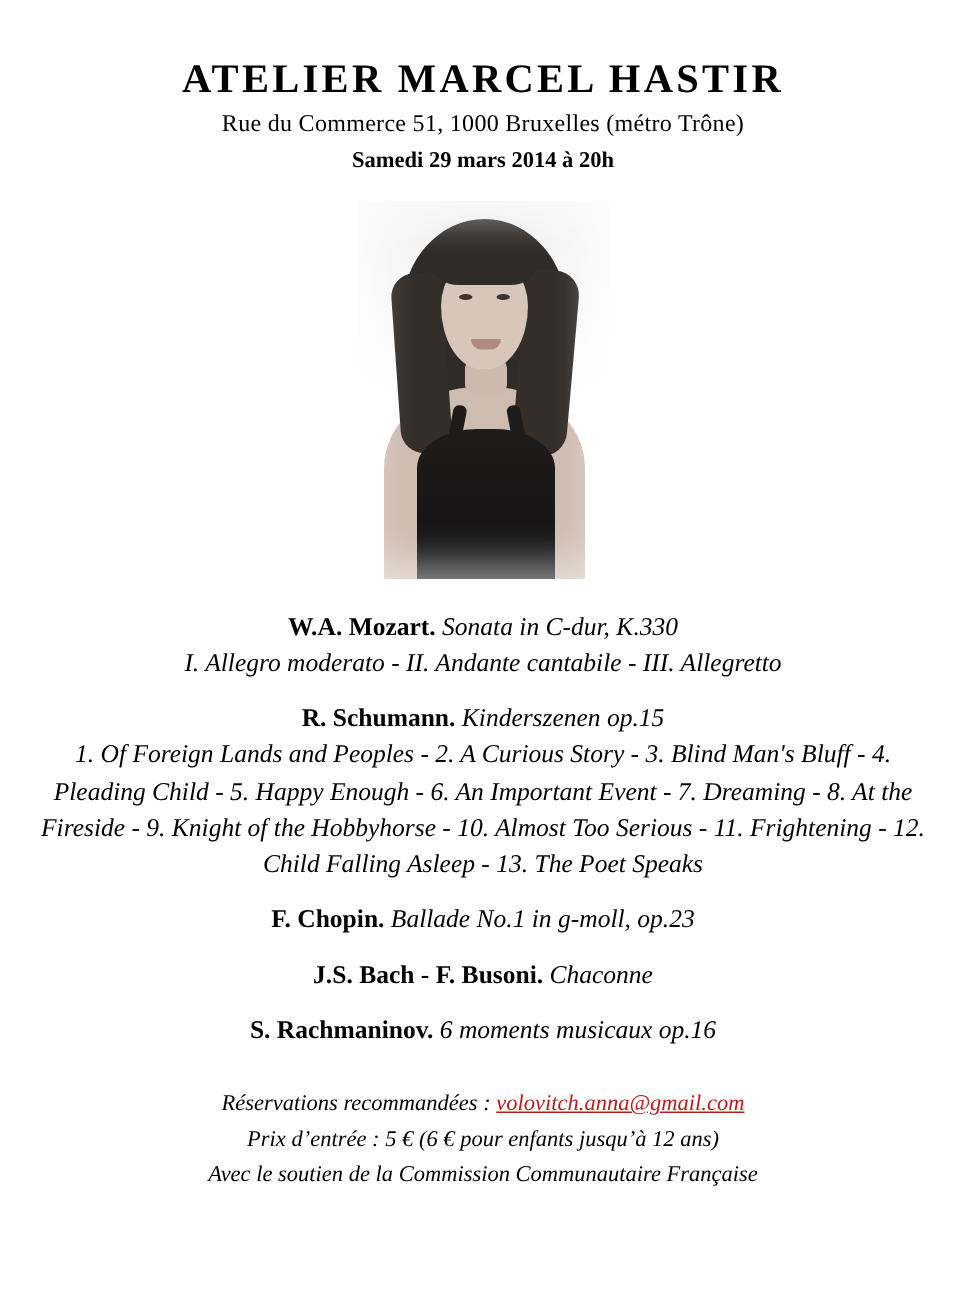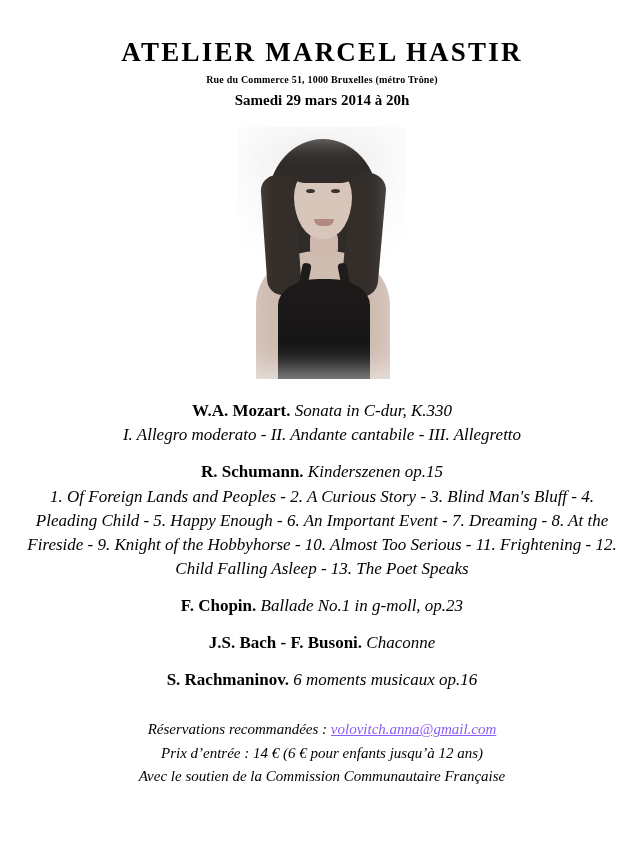--- a/index.html
+++ b/index.html
@@ -25,22 +25,22 @@
   .venue-title {
     font-family: "Liberation Serif", serif;
     font-weight: bold;
     font-size: 27px;
     letter-spacing: 2.2px;
     margin-top: 38px;
     line-height: 1.1;
   }
   .venue-address {
     font-family: "Liberation Serif", serif;
-    font-weight: bold;
-    font-size: 10px;
+    font-weight: normal;
+    font-size: 16px;
     letter-spacing: 0.2px;
     margin-top: 6px;
     line-height: 1.15;
   }
   .concert-date {
     font-family: "Liberation Serif", serif;
     font-weight: bold;
     font-size: 15px;
     margin-top: 6px;
     line-height: 1.2;
@@ -223,21 +223,21 @@
   }
   .footer {
     margin-top: 26px;
   }
   .footer-line {
     font-size: 15px;
     font-style: italic;
     line-height: 1.55;
   }
   .email-link {
-    color: #8b5cf6;
+    color: #b91c1c;
     text-decoration: underline;
     font-style: italic;
   }
 </style>
 </head>
 <body>
 
 <div class="page">
 
   <div class="venue-title">ATELIER MARCEL HASTIR</div>
@@ -289,18 +289,18 @@
     <div class="work">
       <span class="composer">S. Rachmaninov.</span><span class="title-text"> 6 moments musicaux op.16</span>
     </div>
 
   </div>
 
   <div class="footer">
     <div class="footer-line">
       <span>Réservations recommandées : </span><a class="email-link" href="#">volovitch.anna@gmail.com</a>
     </div>
-    <div class="footer-line">Prix d’entrée : 14 € (6 € pour enfants jusqu’à 12 ans)</div>
+    <div class="footer-line">Prix d’entrée : 5 € (6 € pour enfants jusqu’à 12 ans)</div>
     <div class="footer-line">Avec le soutien de la Commission Communautaire Française</div>
 
   </div>
 
 </div>
 
 </body></html>

